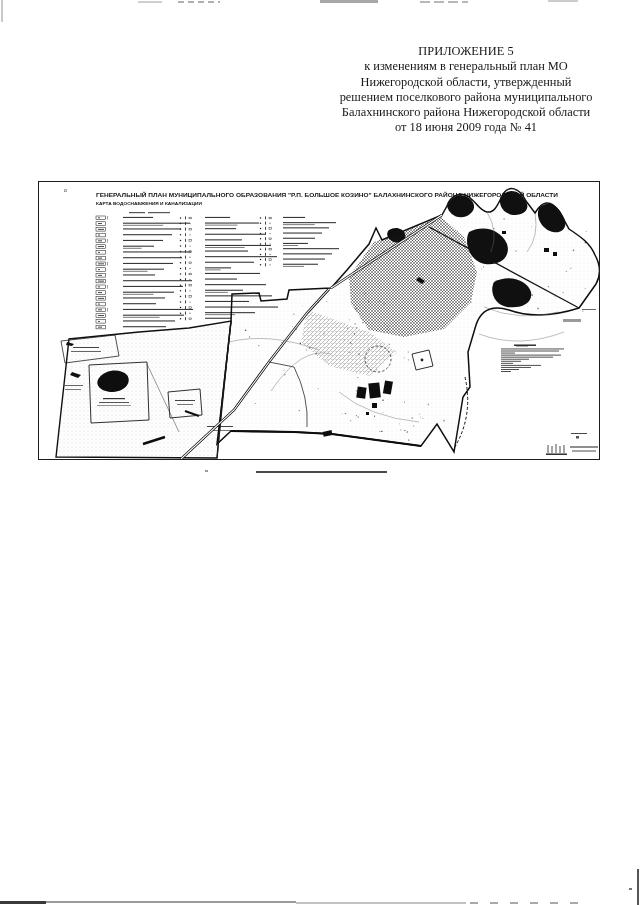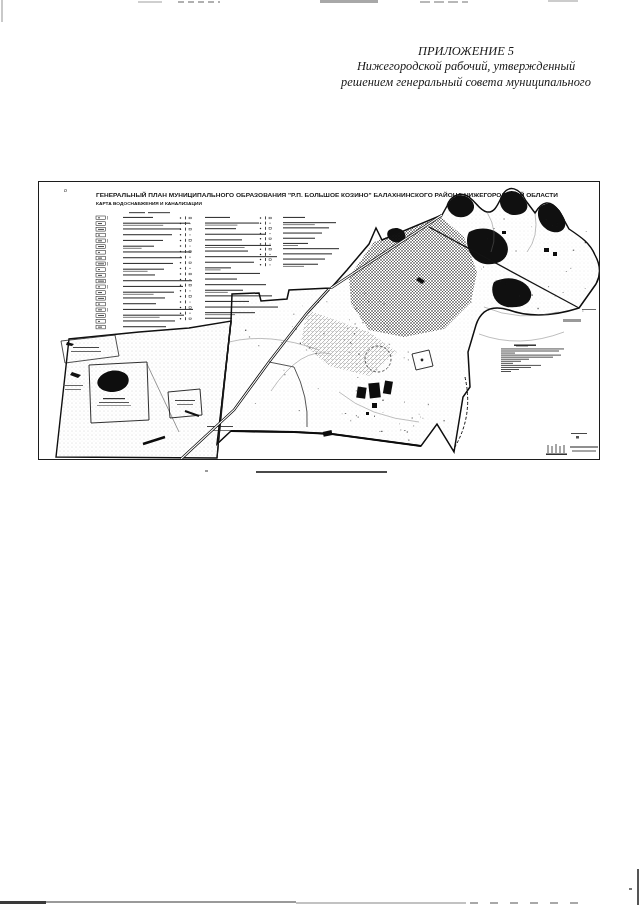--- a/index.html
+++ b/index.html
@@ -1,41 +1,44 @@
 <!DOCTYPE html>
 <html><head>
 <meta charset="utf-8">
 <style>
   html,body{margin:0;padding:0;background:#e8e8e8;}
   #page{position:relative;width:640px;height:905px;background:#ffffff;overflow:hidden;
         font-family:"Liberation Serif", serif;color:#1b1b1b;}
   .artifact{position:absolute;}
   #doc-header{position:absolute;left:320px;top:44px;width:292px;text-align:center;
               font-size:12.4px;line-height:15.3px;color:#181818;}
-  #doc-header .hline{white-space:nowrap;font-style:italic;}
+  #doc-header .hline{white-space:nowrap;}
   #map-frame{position:absolute;left:38px;top:181px;width:560px;height:277px;
              border:1px solid #1c1c1c;background:#fff;}
   #map-svg{display:block;width:560px;height:277px;}
 </style>
 </head>
 <body>
 
 <div id="page">
 
   <div class="artifact" style="left:1px;top:0;width:2px;height:22px;background:#c9c9c9;"></div>
   <div class="artifact" style="left:138px;top:1px;width:24px;height:2px;background:#cfcfcf;"></div>
   <div class="artifact" style="left:178px;top:1px;width:42px;height:2px;background:repeating-linear-gradient(90deg,#b0b0b0 0 6px,transparent 6px 10px);"></div>
   <div class="artifact" style="left:320px;top:0;width:58px;height:3px;background:#a8a8a8;"></div>
   <div class="artifact" style="left:420px;top:1px;width:48px;height:2px;background:repeating-linear-gradient(90deg,#b8b8b8 0 10px,transparent 10px 14px);"></div>
   <div class="artifact" style="left:548px;top:0;width:30px;height:2px;background:#cccccc;"></div>
 
   <div id="doc-header">
     <div class="hline">ПРИЛОЖЕНИЕ 5</div>
-    <div class="hline">Нижегородской рабочий, утвержденный</div>
-    <div class="hline">решением генеральный совета муниципального</div>
+    <div class="hline">к изменениям в генеральный план МО</div>
+    <div class="hline">Нижегородской области, утвержденный</div>
+    <div class="hline">решением поселкового района муниципального</div>
+    <div class="hline">Балахнинского района Нижегородской области</div>
+    <div class="hline">от 18 июня 2009 года № 41</div>
   </div>
 
   <div id="map-frame">
     <svg id="map-svg" viewBox="0 0 560 277" xmlns="http://www.w3.org/2000/svg">
       <defs>
         <pattern id="stip" width="4" height="4" patternUnits="userSpaceOnUse">
           <circle cx="1" cy="1" r="0.38" fill="#4a4a4a"></circle>
           <circle cx="3" cy="3" r="0.3" fill="#6a6a6a"></circle>
         </pattern>
         <pattern id="dense" width="3" height="3" patternUnits="userSpaceOnUse">

